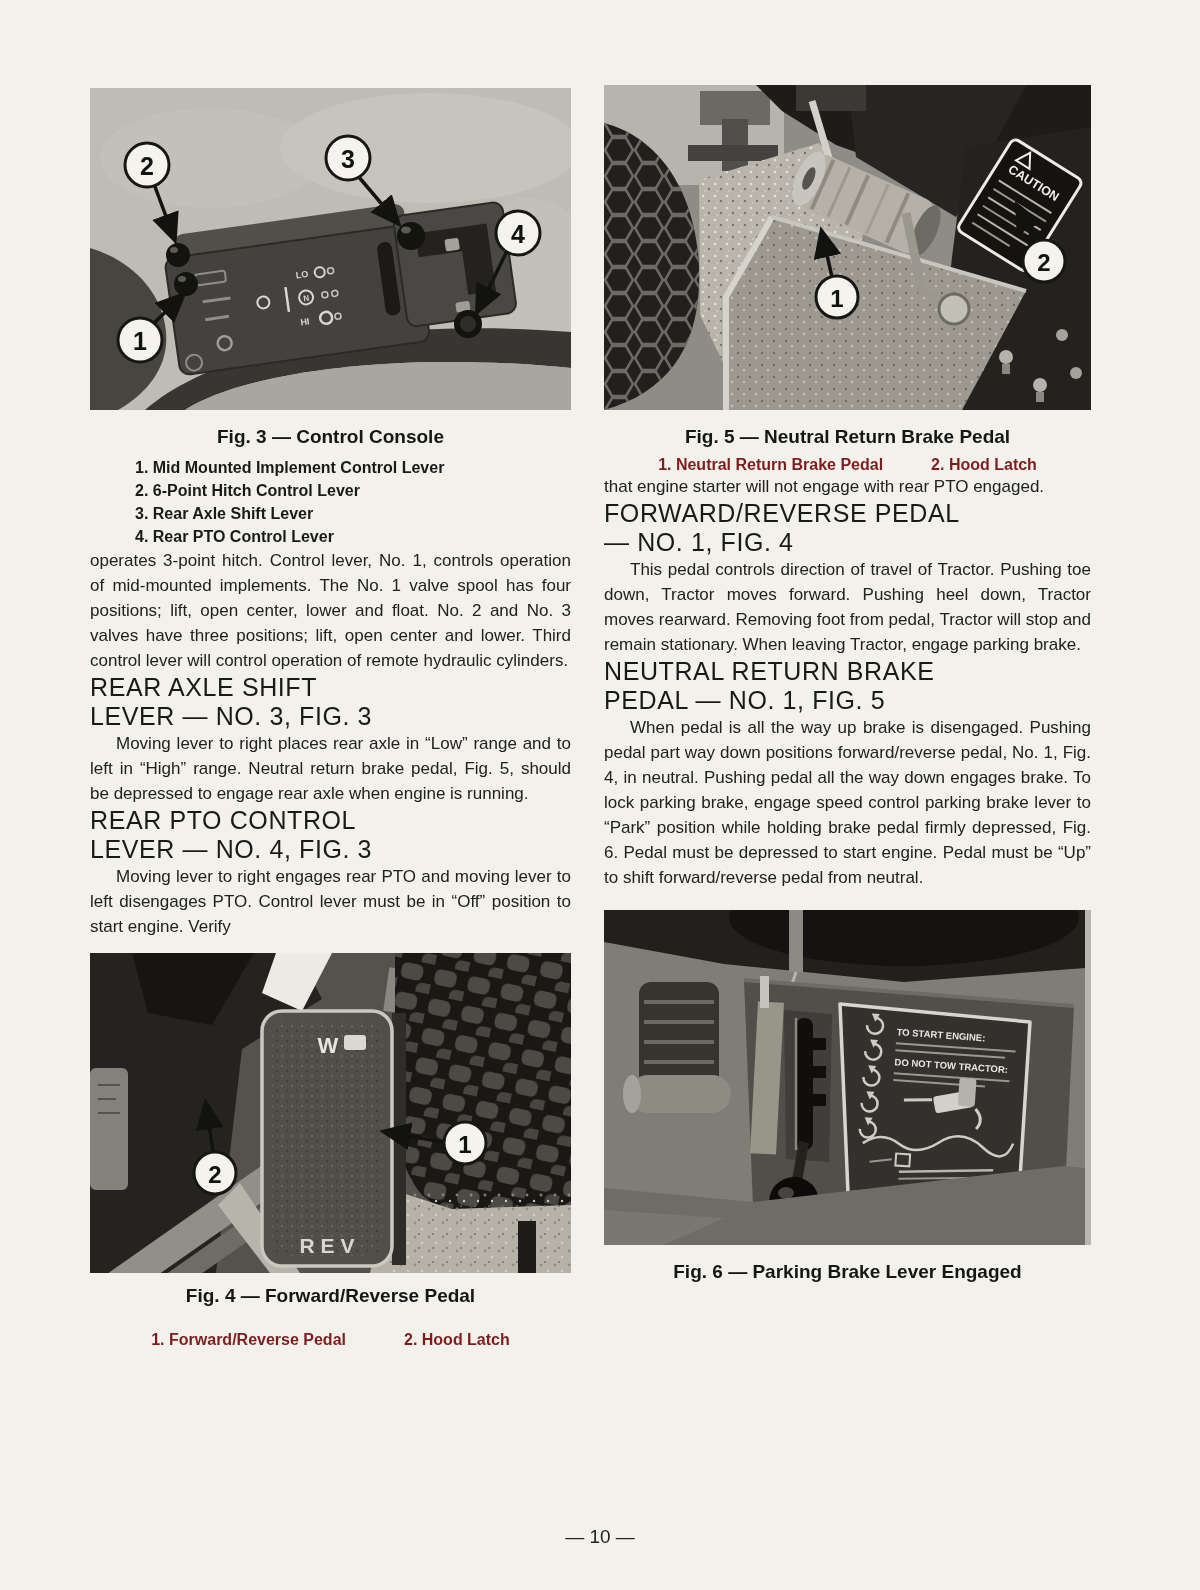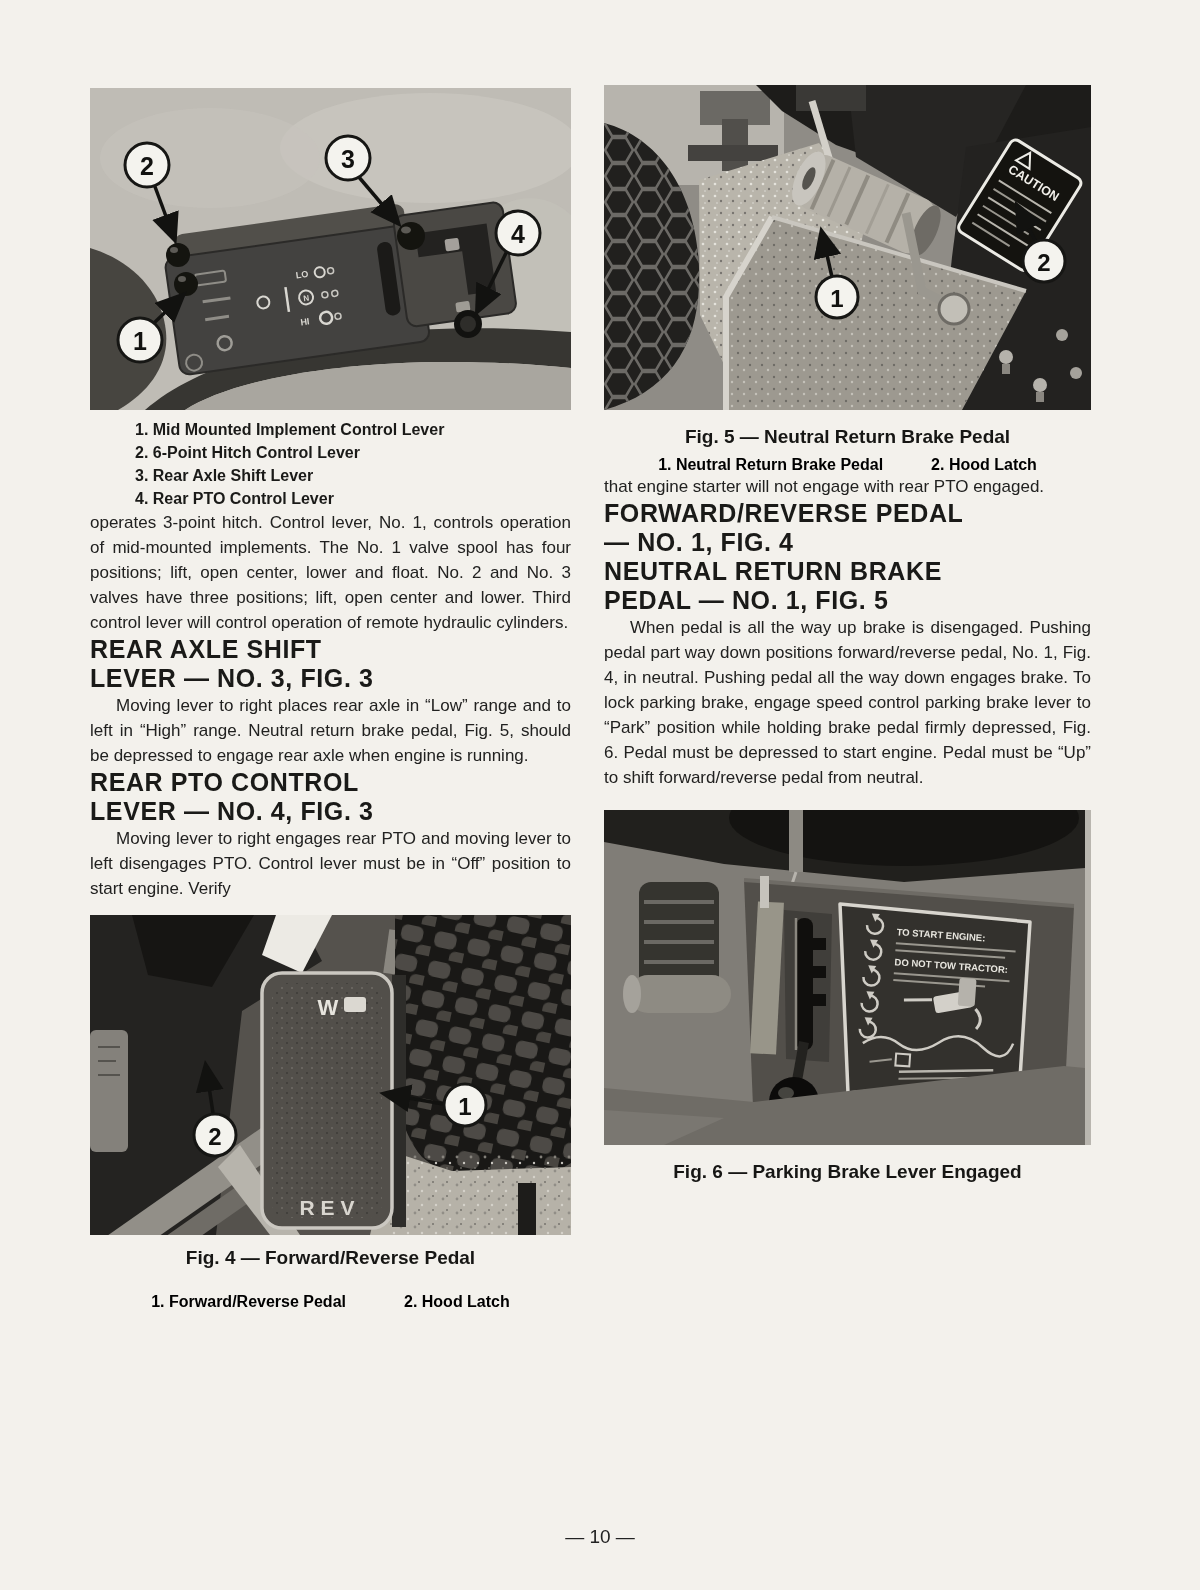--- a/index.html
+++ b/index.html
@@ -10,25 +10,25 @@
     color:#1d1d1b;
     overflow:hidden;
   }
   .col{position:absolute;top:0;}
   .col-left{left:90px;width:481px;}
   .col-right{left:604px;width:487px;}
   .photo{line-height:0;background:#b9b6af;}
   .photo svg{display:block;}
   p.body{font-size:17px;line-height:25px;text-align:justify;margin:0;color:#212120;}
   p.ind{text-indent:26px;}
-  h2.sec{font-size:25px;line-height:29px;font-weight:bold;letter-spacing:.6px;margin:0;color:#1a1a18;}
+  h2.sec{font-size:25px;line-height:29px;font-weight:normal;letter-spacing:.6px;margin:0;color:#1a1a18;}
   h2.sec span{display:block;}
   .fig-caption{font-size:19px;font-weight:bold;text-align:center;color:#161614;}
   .fig3-legend{font-size:16px;font-weight:bold;line-height:23px;margin-left:45px;color:#1a1a18;}
-  .legend-row{display:flex;justify-content:center;font-size:16px;font-weight:bold;color:#000000;}
+  .legend-row{display:flex;justify-content:center;font-size:16px;font-weight:bold;color:#7f1d1d;}
   .pageno{position:absolute;left:0;top:1526px;width:1200px;text-align:center;font-size:19px;color:#222;}
   svg text{font-family:"Liberation Sans",sans-serif;}
   .mt88{margin-top:88px}.mt85{margin-top:85px}.mt28{margin-top:28px}
   .mt16{margin-top:16px}.mt14{margin-top:14px}.mt12{margin-top:12px}
   .mt8{margin-top:8px}.mt6{margin-top:24px}.mt20{margin-top:20px}.mt38{margin-top:38px}.mt22{margin-top:22px}
   .gap48{gap:48px}.gap58{gap:58px}
 </style>
 </head>
 <body>
 
@@ -109,20 +109,21 @@
           <text x="428" y="146" font-size="25" font-weight="bold" fill="#121210" text-anchor="middle" dominant-baseline="central">4</text>
         </g>
         <g>
           <line x1="64" y1="235" x2="92" y2="208" stroke="#121210" stroke-width="3.5" marker-end="url(#ah3)"></line>
           <circle cx="50" cy="252" r="22" fill="#f4f3ee" stroke="#161614" stroke-width="3"></circle>
           <text x="50" y="253" font-size="25" font-weight="bold" fill="#121210" text-anchor="middle" dominant-baseline="central">1</text>
         </g>
       </svg>
     </div>
 
+    <div class="fig-caption mt16">Fig. 3 — Control Console</div>
     <div class="fig3-legend mt8">
       <div>1. Mid Mounted Implement Control Lever</div>
       <div>2. 6-Point Hitch Control Lever</div>
       <div>3. Rear Axle Shift Lever</div>
       <div>4. Rear PTO Control Lever</div>
     </div>
 
     <p class="body mt28">operates 3-point hitch. Control lever, No. 1, controls operation of mid-mounted implements. The No. 1 valve spool has four positions; lift, open center, lower and float. No. 2 and No. 3 valves have three positions; lift, open center and lower. Third control lever will control operation of remote hydraulic cylinders.</p>
 
     <h2 class="sec mt16">
@@ -325,20 +326,21 @@
       <span>1. Neutral Return Brake Pedal</span>
       <span>2. Hood Latch</span>
     </div>
 
     <p class="body mt38">that engine starter will not engage with rear PTO engaged.</p>
 
     <h2 class="sec mt20">
       <span>FORWARD/REVERSE PEDAL</span>
       <span>— NO. 1, FIG. 4</span>
     </h2>
+    <p class="body ind mt14">This pedal controls direction of travel of Tractor. Pushing toe down, Tractor moves forward. Pushing heel down, Tractor moves rearward. Removing foot from pedal, Tractor will stop and remain stationary. When leaving Tractor, engage parking brake.</p>
 
     <h2 class="sec mt22">
       <span>NEUTRAL RETURN BRAKE</span>
       <span>PEDAL — NO. 1, FIG. 5</span>
     </h2>
     <p class="body ind mt14">When pedal is all the way up brake is disengaged. Pushing pedal part way down positions forward/reverse pedal, No. 1, Fig. 4, in neutral. Pushing pedal all the way down engages brake. To lock parking brake, engage speed control parking brake lever to “Park” position while holding brake pedal firmly depressed, Fig. 6. Pedal must be depressed to start engine. Pedal must be “Up” to shift forward/reverse pedal from neutral.</p>
 
     <div class="photo mt20">
       <svg viewBox="0 0 481 335" width="481" height="335" xmlns="http://www.w3.org/2000/svg">
         <rect x="0" y="0" width="481" height="335" fill="#807d77"></rect>

